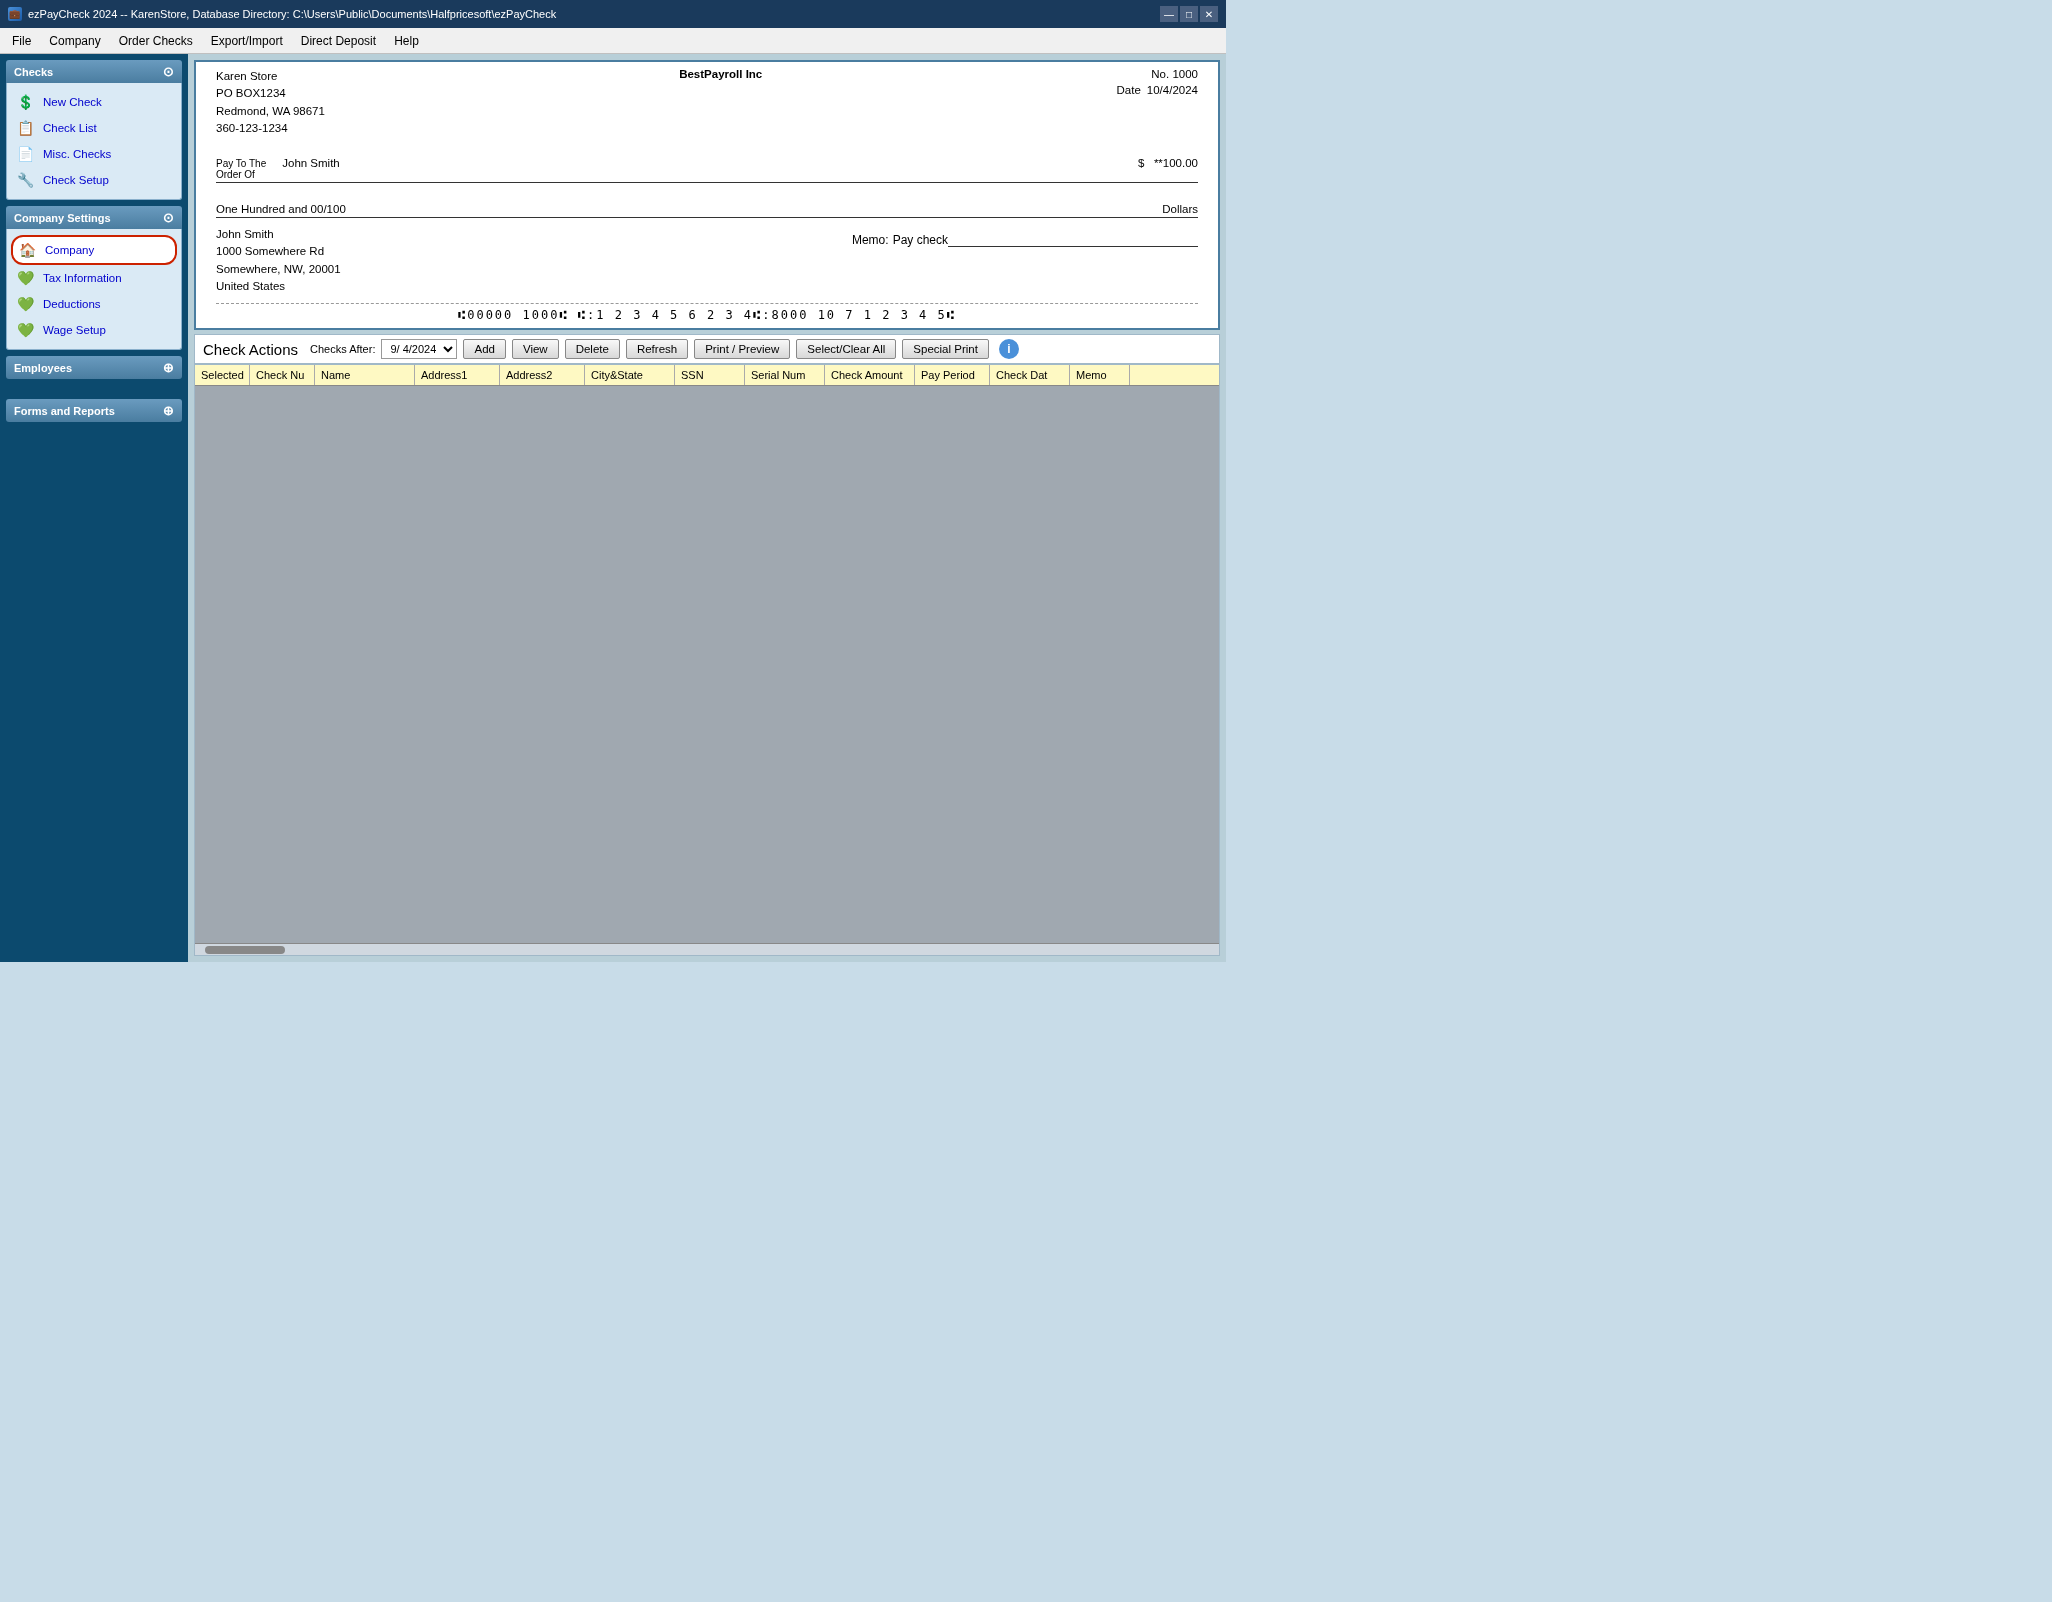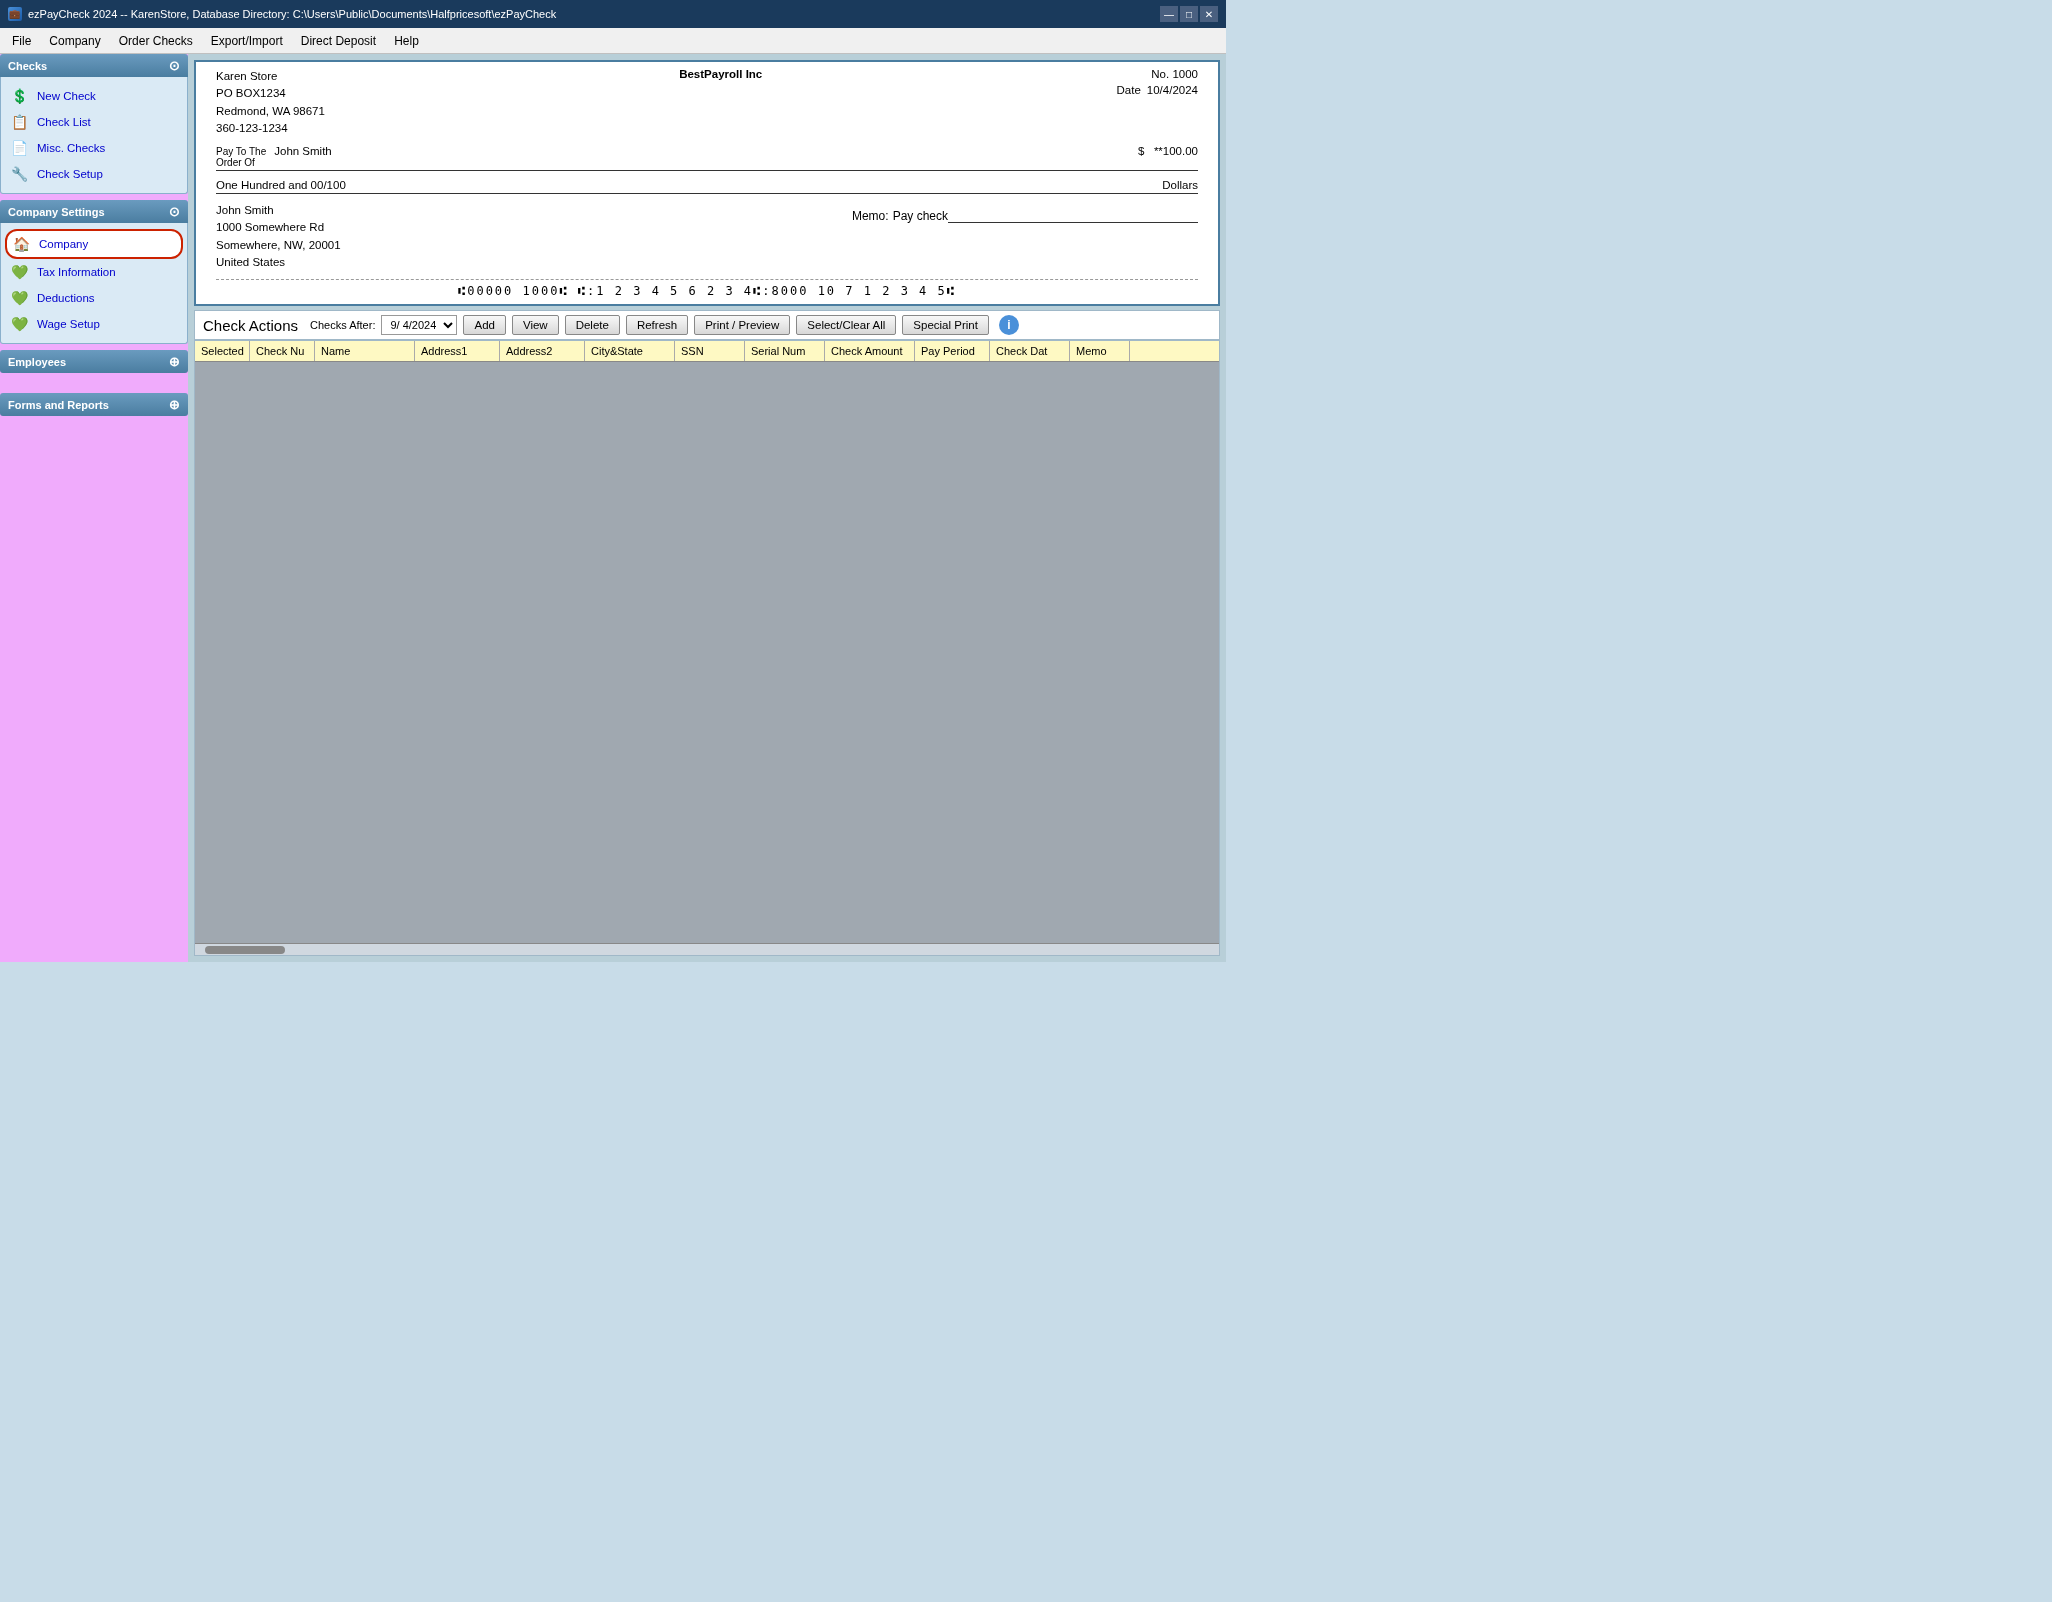--- a/index.html
+++ b/index.html
@@ -77,21 +77,22 @@
 
     
     .main-layout {
       display: flex;
       height: calc(962px - 54px);
     }
 
     
     .sidebar {
       width: 188px;
-      background: #f0abfc;
+      background: #0c4a6e;
+      padding: 6px;
       overflow-y: auto;
       flex-shrink: 0;
     }
 
     .sidebar-section {
       margin-bottom: 6px;
     }
 
     .section-header {
       background: linear-gradient(to bottom, #6a9bbf, #4a7da0);
@@ -205,22 +206,22 @@
     .date-row {
       display: flex;
       justify-content: flex-end;
       font-size: 11.5px;
       margin-top: 4px;
     }
 
     .pay-to-row {
       display: flex;
       align-items: baseline;
-      gap: 8px;
-      margin: 8px 0;
+      gap: 16px;
+      margin: 20px 0;
       border-bottom: 1px solid #333;
       padding-bottom: 2px;
     }
     .pay-to-label {
       font-size: 10px;
       white-space: nowrap;
     }
     .pay-to-name {
       font-size: 11.5px;
       flex: 1;

